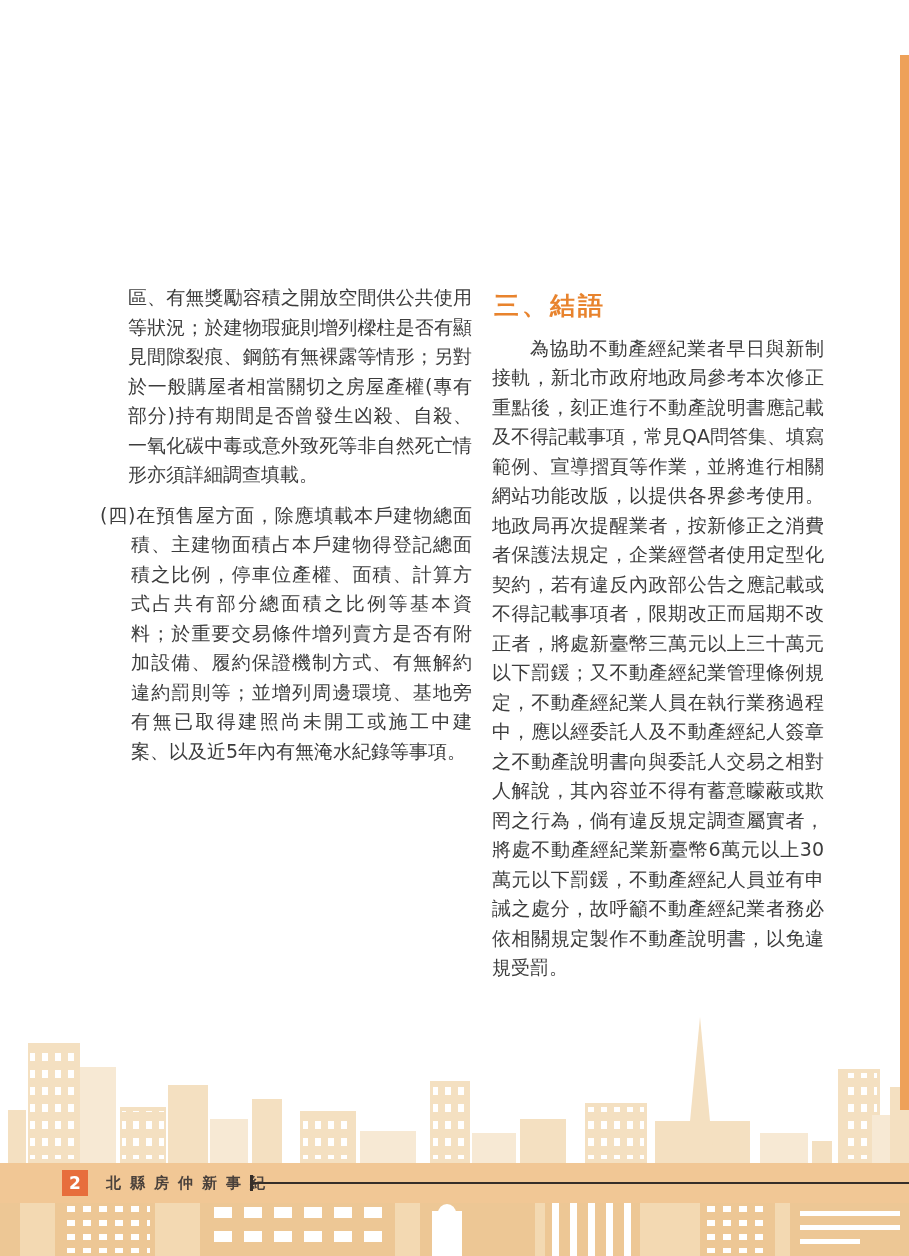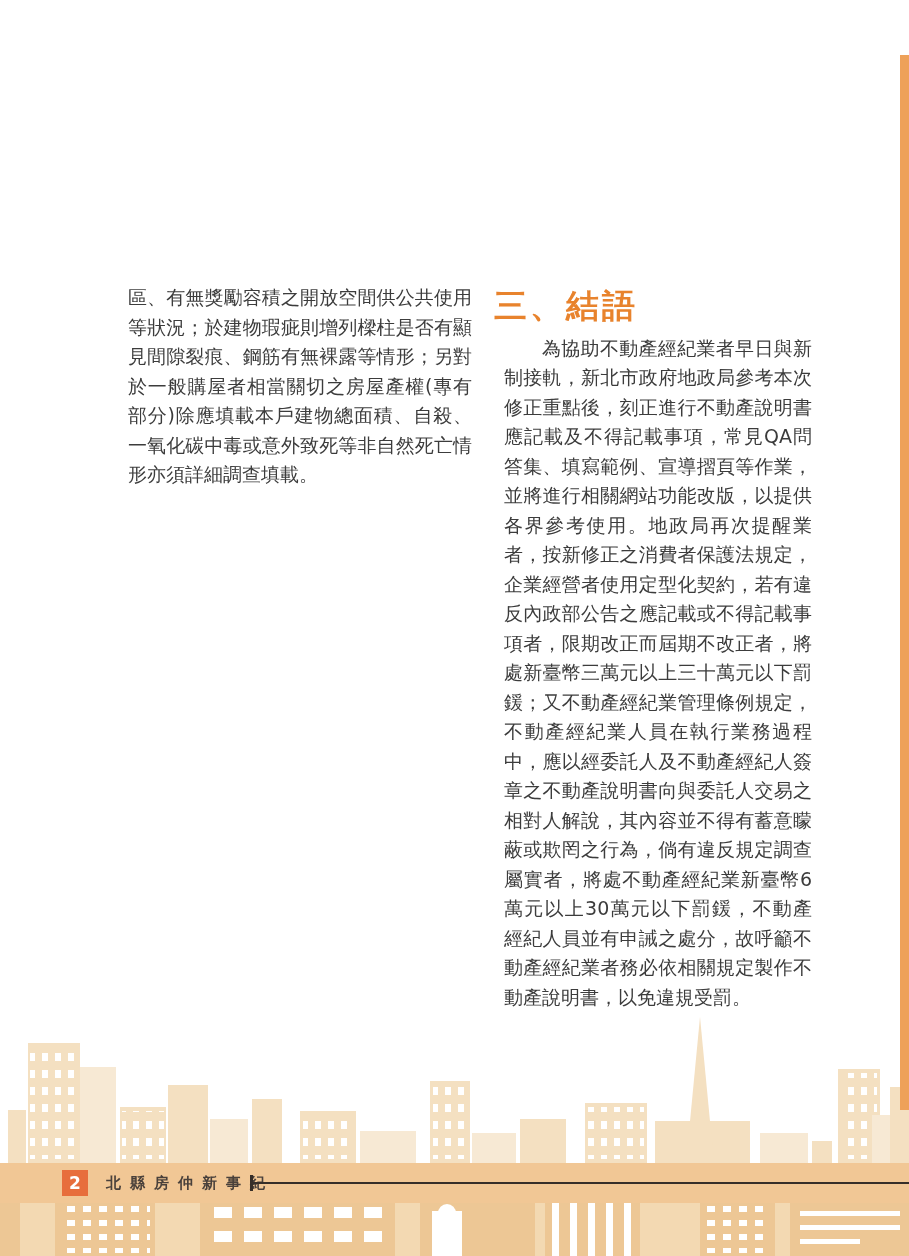--- a/index.html
+++ b/index.html
@@ -9,24 +9,24 @@
     color:var(--text,#3c3c3c);
   }
   .page{position:absolute;inset:0;}
   
   .col{position:absolute;font-size:19px;line-height:29.5px;text-align:justify;text-justify:inter-character;color:var(--text,#3c3c3c);}
   .col-left{left:100px;top:283px;width:372px;}
   .col-right{left:492px;top:291px;width:332px;}
   .cont-para{margin:0 0 11px 28px;}
   .item-para{margin:0 0 11px 0;padding-left:31px;text-indent:-31px;}
   .section-heading{
-    margin:0 0 13px 2px;font-size:33px;font-weight:bold;letter-spacing:3px;
+    margin:0 0 13px 2px;font-size:25px;font-weight:bold;letter-spacing:3px;
     color:var(--accent,#e8832d);
   }
-  .body-para{margin:12px;text-indent:38px;}
+  .body-para{margin:0;text-indent:38px;}
   
   .edge-bar{position:absolute;left:900px;top:55px;width:9px;height:1055px;background:var(--edge-bar,#eea159);}
   
   .sky-top{position:absolute;left:0;top:1015px;width:909px;height:148px;z-index:0;}
   .sky-bottom{position:absolute;left:0;top:1203px;width:909px;height:53px;z-index:0;}
   .bt{fill:var(--sky-top-building,#f4e0c1);}
   .bt2{fill:#f7e9d4;}
   .bbg{fill:var(--sky-bottom-bg,#f3d9b2);}
   .bb{fill:var(--sky-bottom-building,#edc795);}
   .ww{fill:#ffffff;}
@@ -117,21 +117,22 @@
       <rect class="ww" x="800" y="8" width="100" height="5"></rect>
       <rect class="ww" x="800" y="22" width="100" height="5"></rect>
       <rect class="ww" x="800" y="36" width="60" height="5"></rect>
     </svg>
   </div>
 
   <div class="edge-bar"></div>
 
   <div class="columns">
     <div class="col col-left">
-      <p class="cont-para">區、有無獎勵容積之開放空間供公共使用等狀況；於建物瑕疵則增列樑柱是否有顯見間隙裂痕、鋼筋有無裸露等情形；另對於一般購屋者相當關切之房屋產權(專有部分)除應填載本戶建物總面積、自殺、一氧化碳中毒或意外致死等非自然死亡情形亦須詳細調查填載。</p>
+      <p class="cont-para">區、有無獎勵容積之開放空間供公共使用等狀況；於建物瑕疵則增列樑柱是否有顯見間隙裂痕、鋼筋有無裸露等情形；另對於一般購屋者相當關切之房屋產權(專有部分)持有期間是否曾發生凶殺、自殺、一氧化碳中毒或意外致死等非自然死亡情形亦須詳細調查填載。</p>
+      <p class="item-para"><span>(四)</span><span>在預售屋方面，除應填載本戶建物總面積、主建物面積占本戶建物得登記總面積之比例，停車位產權、面積、計算方式占共有部分總面積之比例等基本資料；於重要交易條件增列賣方是否有附加設備、履約保證機制方式、有無解約違約罰則等；並增列周邊環境、基地旁有無已取得建照尚未開工或施工中建案、以及近5年內有無淹水紀錄等事項。</span></p>
     </div>
 
     <div class="col col-right">
       <h2 class="section-heading">三、結語</h2>
       <p class="body-para">為協助不動產經紀業者早日與新制接軌，新北市政府地政局參考本次修正重點後，刻正進行不動產說明書應記載及不得記載事項，常見QA問答集、填寫範例、宣導摺頁等作業，並將進行相關網站功能改版，以提供各界參考使用。地政局再次提醒業者，按新修正之消費者保護法規定，企業經營者使用定型化契約，若有違反內政部公告之應記載或不得記載事項者，限期改正而屆期不改正者，將處新臺幣三萬元以上三十萬元以下罰鍰；又不動產經紀業管理條例規定，不動產經紀業人員在執行業務過程中，應以經委託人及不動產經紀人簽章之不動產說明書向與委託人交易之相對人解說，其內容並不得有蓄意矇蔽或欺罔之行為，倘有違反規定調查屬實者，將處不動產經紀業新臺幣6萬元以上30萬元以下罰鍰，不動產經紀人員並有申誡之處分，故呼籲不動產經紀業者務必依相關規定製作不動產說明書，以免違規受罰。</p>
     </div>
   </div>
 
   <div class="footer-band"></div>
   <div class="page-box">2</div>

